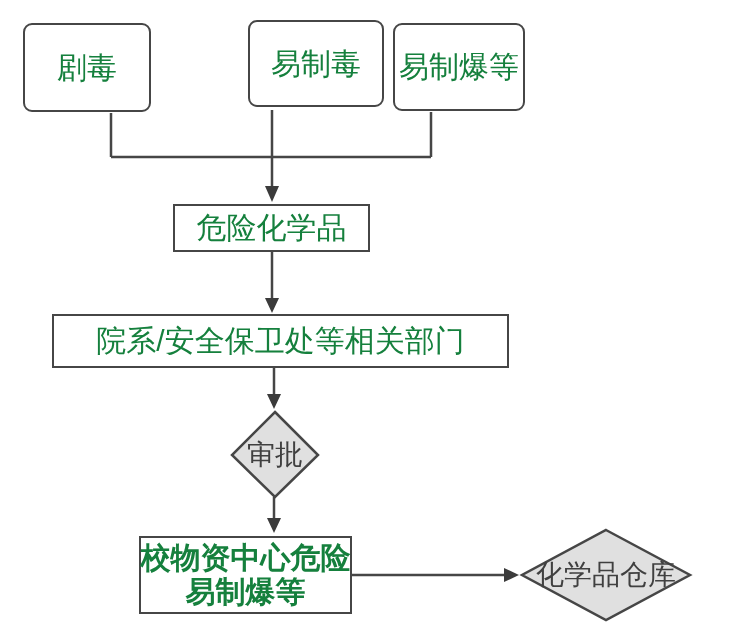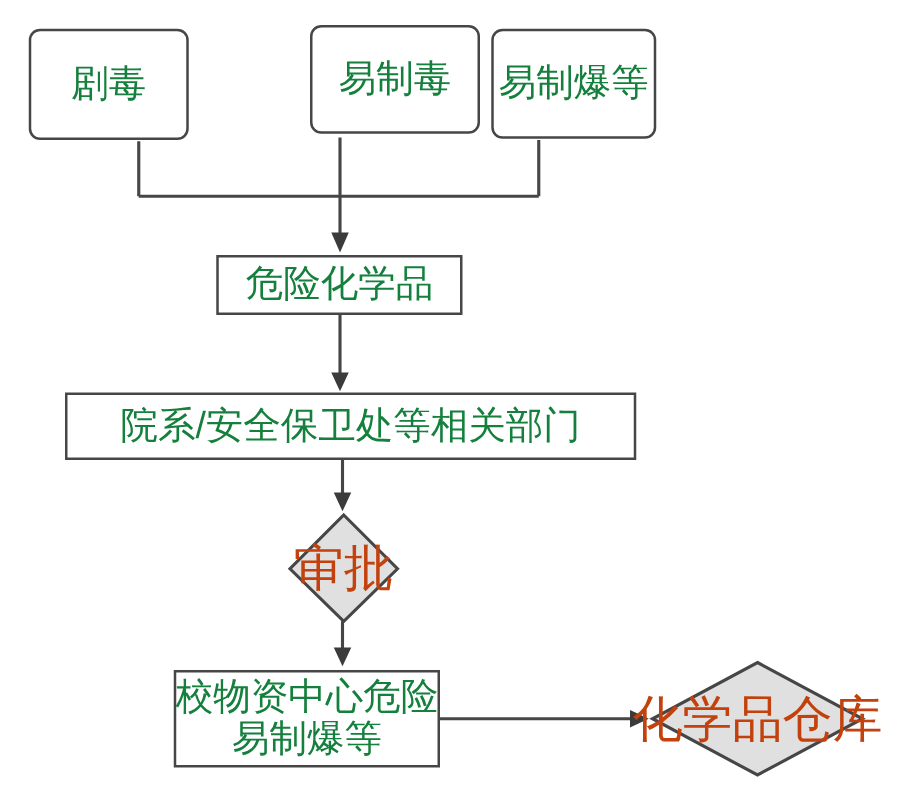--- a/index.html
+++ b/index.html
@@ -39,33 +39,33 @@
   }
   .node.rounded { border-radius: 9px; }
   .diamond-label {
     position: absolute;
     box-sizing: border-box;
     display: flex;
     flex-direction: column;
     align-items: center;
     justify-content: center;
     text-align: center;
-    font-size: 40px;
-    color: #c2410c;
+    font-size: 28px;
+    color: #404040;
     white-space: nowrap;
     background: transparent;
   }
   
   #node-highly-toxic      { left: 23px;  top: 23px;  width: 128px; height: 89px; }
   #node-drug-precursor    { left: 208px; top: 20px;  width: 136px; height: 87px; margin-left: 40px; }
   #node-explosive-precursor{ left: 393px; top: 23px; width: 132px; height: 88px; }
   
   #node-hazardous-chemicals { left: 173px; top: 204px; width: 197px; height: 48px; }
   #node-related-departments { left: 52px;  top: 314px; width: 457px; height: 54px; }
-  #node-warehouse           { left: 139px; top: 536px; width: 213px; height: 78px; flex-direction: column; }
+  #node-warehouse           { left: 139px; top: 536px; width: 213px; height: 78px; flex-direction: column; font-weight: bold; }
   
   #label-approval            { left: 232px; top: 412px; width: 86px;  height: 85px; }
   #label-unified-procurement { left: 522px; top: 530px; width: 168px; height: 90px; }
 </style>
 </head>
 <body>
 
 <div class="canvas">
 
   <svg class="connector-layer" viewBox="0 0 732 635" xmlns="http://www.w3.org/2000/svg">

